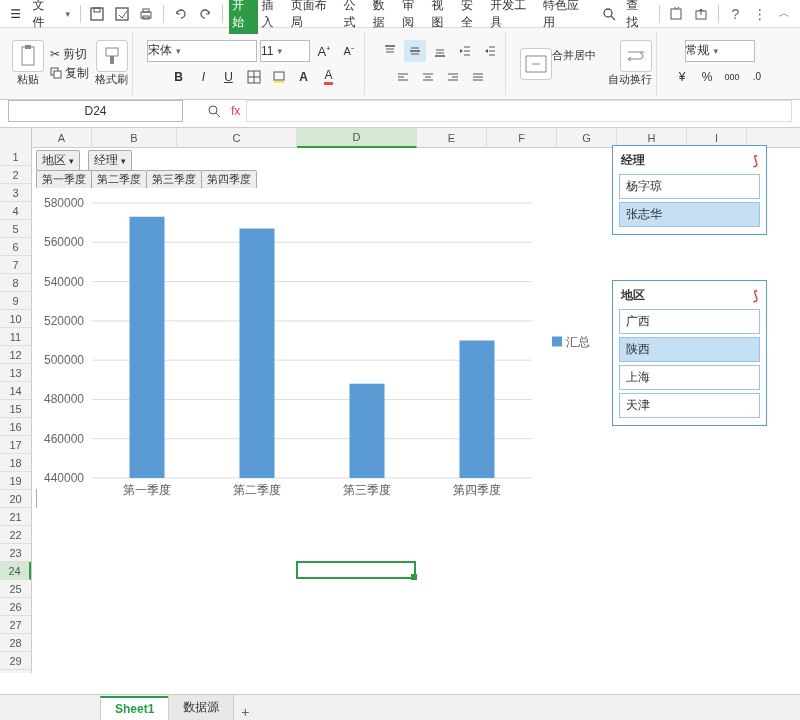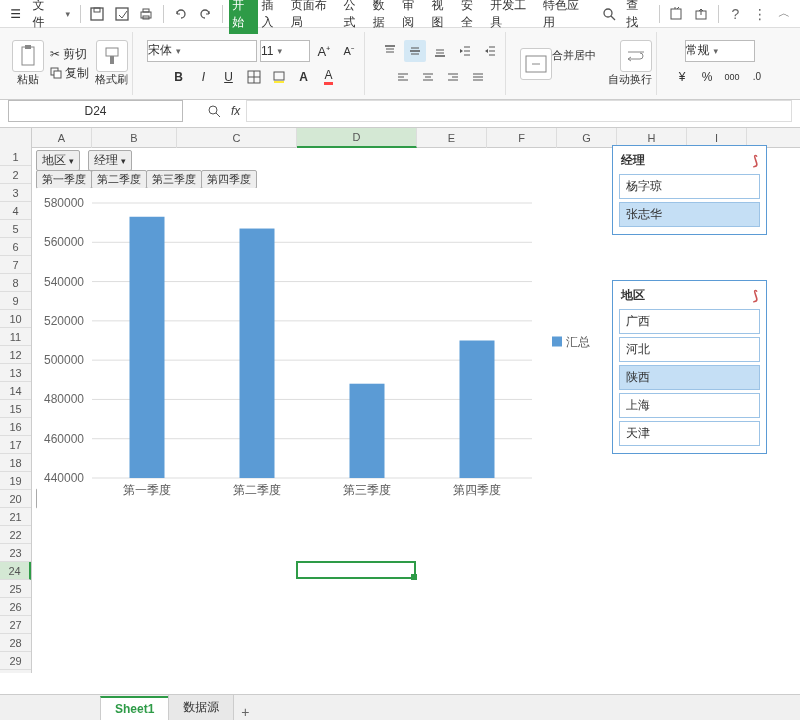--- a/index.html
+++ b/index.html
@@ -312,21 +312,21 @@
   <div class="namebox">
       <span>D24</span>
     </div>
   <div class="fx-area">
     <div class="icon-btn">
         <svg width="14" height="14">
           <circle cx="6" cy="6" r="4" fill="none" stroke="#555"></circle>
           <line x1="9" y1="9" x2="13" y2="13" stroke="#555"></line>
         </svg>
       </div>
-    <span style="font-style:italic;color:#404040">fx</span>
+    <span style="color:#ef4444">fx</span>
     <div class="fx-input"></div>
   </div>
 </div>
 
 <div class="grid-area">
   <div class="colhdrs" id="colhdrs">
       <div class="colhdr" style="width: 60px;">A</div>
       <div class="colhdr" style="width: 85px;">B</div>
       <div class="colhdr" style="width: 120px;">C</div>
       <div class="colhdr sel" style="width: 120px;">D</div>
@@ -428,21 +428,20 @@
           <div class="slicer-item sel">张志华</div>
         </div>
     </div>
     <div class="slicer" style="left:580px;top:132px;width:155px">
       <div class="slicer-hdr">
           <span>地区</span>
           <span style="color:#c55;font-size:13px">⟆</span>
         </div>
       <div id="slicer-reg-items">
           <div class="slicer-item">广西</div>
-          <div class="slicer-item">河北</div>
           <div class="slicer-item sel">陕西</div>
           <div class="slicer-item">上海</div>
           <div class="slicer-item">天津</div>
         </div>
     </div>
 
     <div class="active-cell" id="activecell" style="left: 264px; top: 413px; width: 120px; height: 18px;">
         <div class="handle"></div>
       </div>
   </div>

